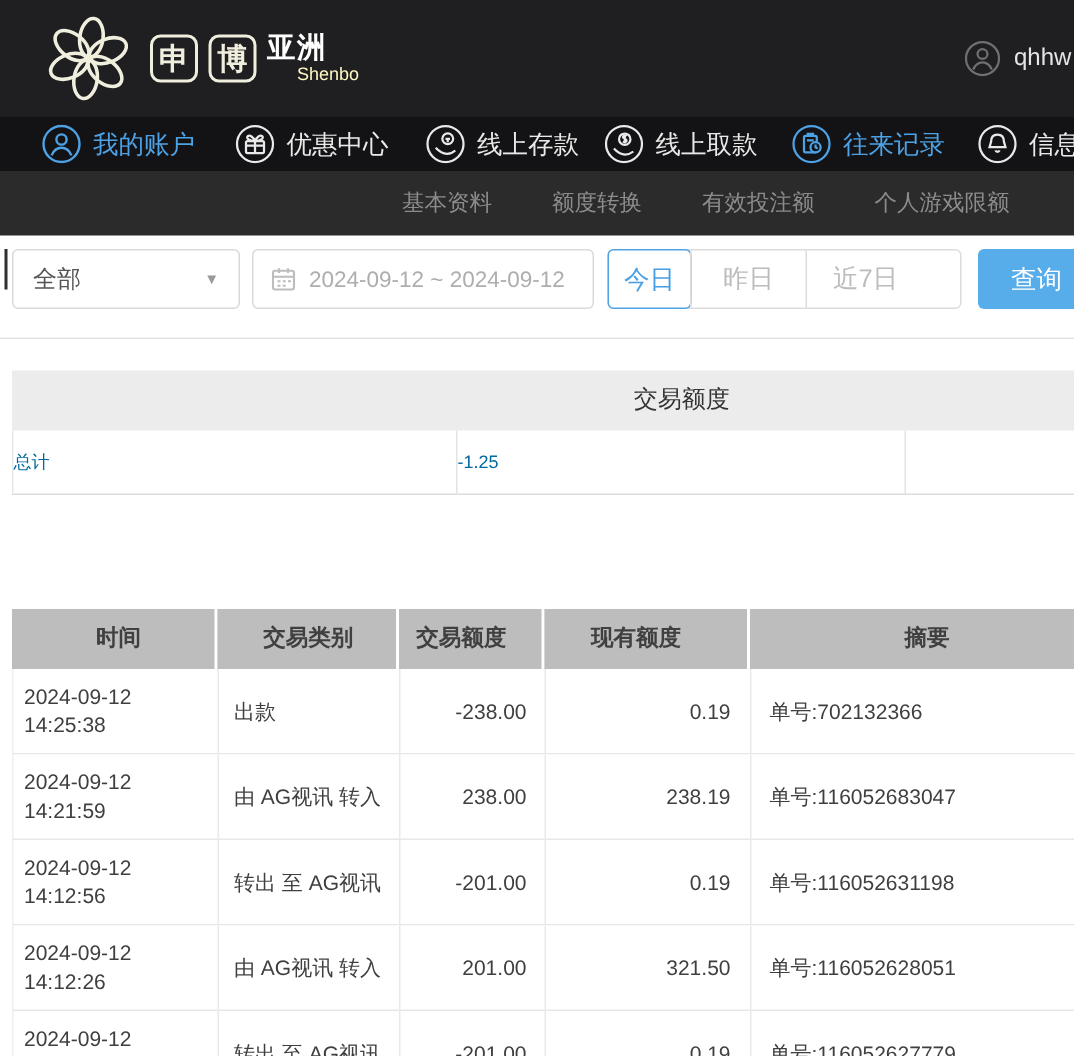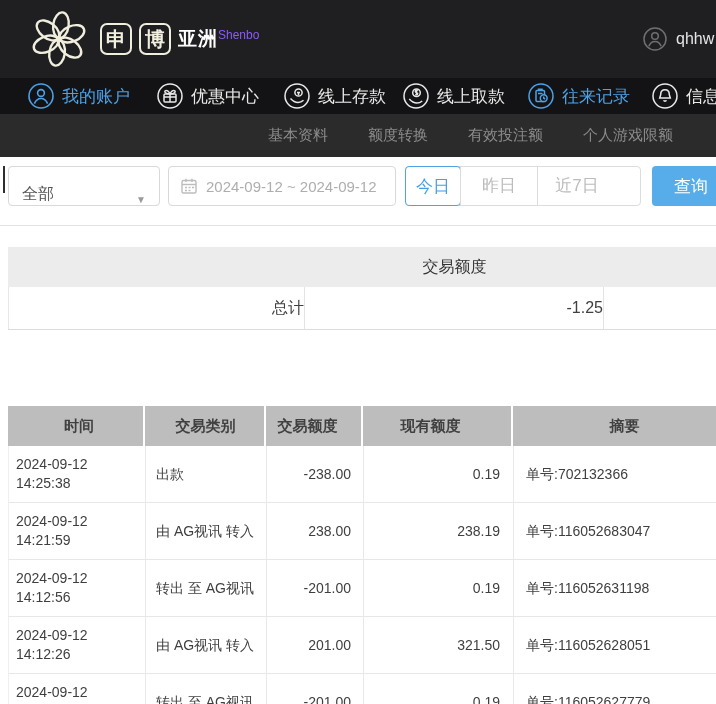--- a/index.html
+++ b/index.html
@@ -15,23 +15,23 @@
     background:#1f1e21; display:flex; align-items:center; padding-left:28px;
   }
   .logo-wrap { display:flex; align-items:center; }
   .logo-flower { width:62px; height:62px; }
   .logo-boxes { display:flex; align-items:center; margin-left:10px; }
   .logo-box {
     width:32px; height:32px; border:2px solid #f0eedd; border-radius:7px;
     color:#f0eedd; font-size:20px; font-weight:bold; display:flex;
     align-items:center; justify-content:center; margin-right:7px;
   }
-  .logo-text { display:flex; flex-direction:row; line-height:1.05; }
+  .logo-text { display:flex; flex-direction:column; line-height:1.05; }
   .logo-region { color:#fff; font-size:19px; font-weight:bold; letter-spacing:1px; }
-  .logo-sub { color:#8b5cf6; font-size:12px; }
+  .logo-sub { color:#fef9c3; font-size:12px;margin-left:20px; }
   .user-area {
     position:absolute; left:643px; top:27px; display:flex; align-items:center;
     white-space:nowrap;
   }
   .user-name { color:#e5e5e5; font-size:16px; margin-left:9px; }
   
   .main-nav {
     position:absolute; left:0; top:78px; width:716px; height:36px;
     background:#131315;
   }
@@ -48,21 +48,21 @@
     position:absolute; left:0; top:114px; width:716px; height:43px;
     background:#2b2b2b; display:flex; align-items:center;
     padding-left:268px; gap:40px;
   }
   .sub-nav-item { color:#8c8c8c; font-size:15px; cursor:pointer; white-space:nowrap; }
   
   .edge-mark { position:absolute; left:3px; top:166px; width:2px; height:27px; background:#2e2e2e; }
   .select-box {
     position:absolute; left:8px; top:166px; width:152px; height:40px;
     border:1px solid #d9d9d9; border-radius:4px; background:#fff;
-    display:flex; align-items:flex-end; padding:0 13px; cursor:pointer;
+    display:flex; align-items:center; padding:0 13px; cursor:pointer;
   }
   .select-value { font-size:16px; color:#555; flex:1; }
   .select-caret { color:#9a9a9a; font-size:10px; }
   .date-box {
     position:absolute; left:168px; top:166px; width:228px; height:40px;
     border:1px solid #d9d9d9; border-radius:4px; background:#fff;
     display:flex; align-items:center; padding:0 11px; cursor:pointer;text-align:center;
   }
   .date-value { font-size:15px; color:#aeaeae; margin-left:8px; white-space:nowrap; }
   .quick-group {
@@ -82,21 +82,21 @@
     position:absolute; left:652px; top:166px; width:78px; height:40px;
     background:#57ade9; border-radius:4px; color:#fff; font-size:17px;
     display:flex; align-items:center; justify-content:center; cursor:pointer;
   }
   .filter-divider { position:absolute; left:0; top:225px; width:716px; height:1px; background:#e3e3e3; }
   
   .summary-table { position:absolute; left:8px; top:247px; width:716px; }
   .summary-head { height:40px; background:#ececec; display:flex; }
   .summary-head .sc { line-height:40px; text-align:center; font-size:16px; color:#333; }
   .summary-body { height:43px; display:flex; border-bottom:1px solid #dcdcdc; }
-  .summary-body .sc { line-height:42px; text-align:right; font-size:16px; color:#404040; }
+  .summary-body .sc { line-height:42px; text-align:left; font-size:12px; color:#0369a1; }
   .sc1 { width:297px; } .sc2 { width:299px; } .sc3 { flex:1; }
   .summary-body .sc1 { border-left:1px solid #e7e7e7; border-right:1px solid #e3e3e3; }
   .summary-body .sc2 { border-right:1px solid #e3e3e3; }
   
   .tx-table { position:absolute; left:8px; top:406px; width:716px; }
   .tx-head { display:flex; height:40px; }
   .tx-head .hc {
     background:#bdbdbd; color:#404040; font-weight:bold; font-size:15px;
     line-height:40px; text-align:center; border-right:2px solid #fff;
   }
@@ -107,21 +107,21 @@
   }
   .tx-row .tc {
     font-size:14px; color:#3f3f3f; padding-top:9px; padding-bottom:9px;
     min-height:38px; display:flex; align-items:center; line-height:19px;
     border-right:1px solid #e9e9e9;
   }
   .tx-row .tc:last-child { border-right:none; }
   .c-time { width:137px; padding-left:7px; }
   .c-type { width:121px; padding-left:10px; padding-right:8px; }
   .c-amount { width:97px; justify-content:flex-end; padding-right:12px; }
-  .c-balance { width:150px; justify-content:flex-end; padding-right:13px; }
+  .c-balance { width:137px; justify-content:flex-end; padding-right:13px; }
   .c-summary { flex:1; padding-left:12px; }
   
   .icon svg { display:block; }
 </style>
 </head>
 <body>
 
 <div class="top-header">
   <div class="logo-wrap">
     <span class="icon logo-flower">

